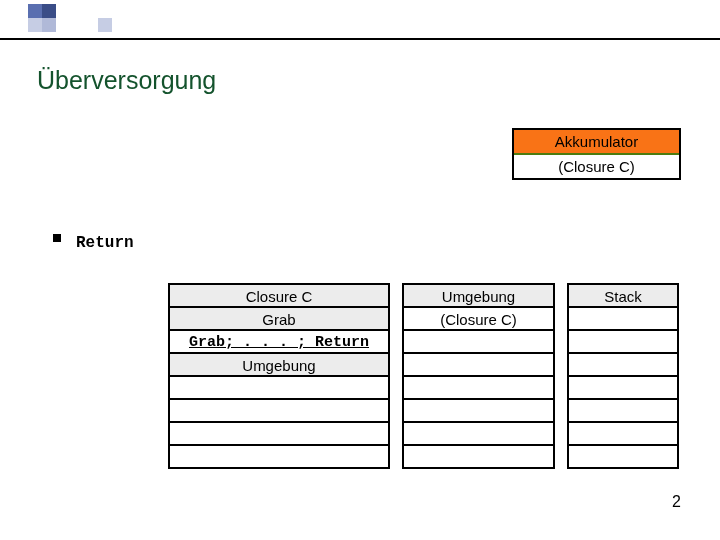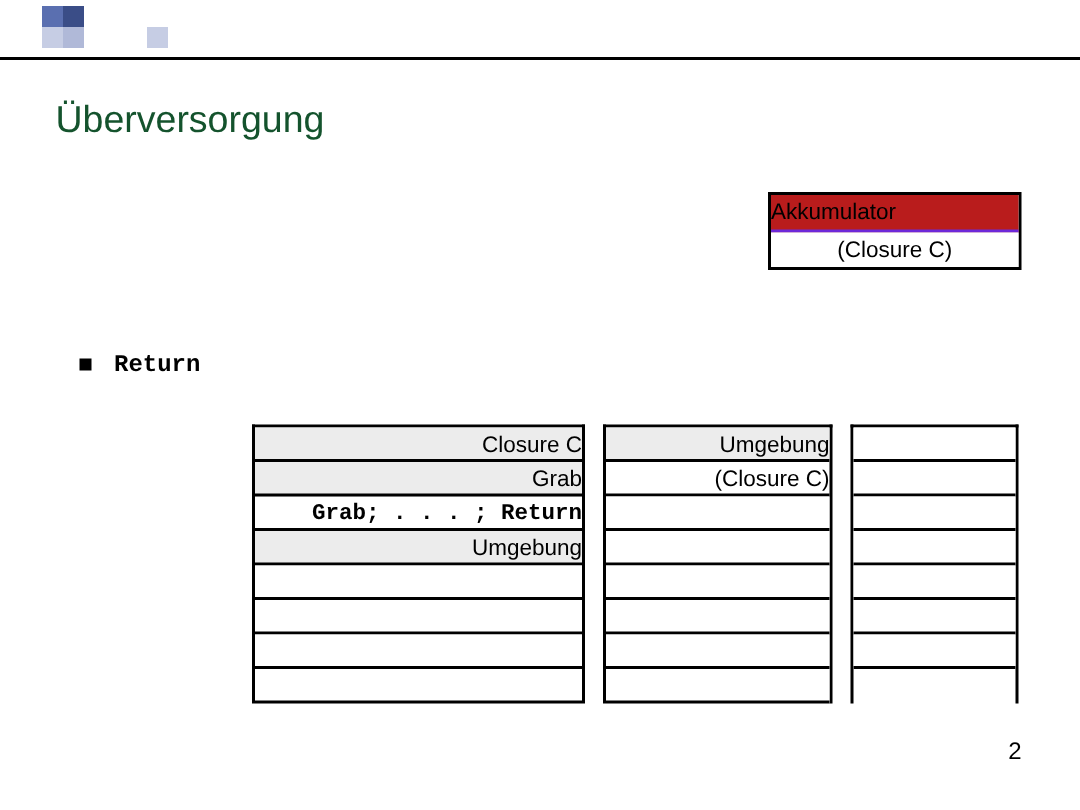--- a/index.html
+++ b/index.html
@@ -45,37 +45,38 @@
     color: #14532d;
   }
   .akk-box {
     position: absolute;
     left: 512px;
     top: 128px;
     width: 169px;
     border: 2px solid #000;
   }
   .akk-box .hdr {
-    background: #b91c1c;
+    background: #f97316;
+    text-align: center;
     font-size: 15px;
     padding: 3px 0;
-    border-bottom: 2px solid #6d28d9;
+    border-bottom: 2px solid #4d7c0f;
   }
   .akk-box .cell {
     background: #fff;
     text-align: center;
     font-size: 15px;
     padding: 3px 0;
   }
   .bullet-row {
     position: absolute;
     left: 53px;
     top: 234px;
     display: flex;
-    align-items: center;
+    align-items: flex-start;
   }
   .bullet {
     width: 8px;
     height: 8px;
     background: #000;
     margin-right: 15px;
   }
   .bullet-row .txt {
     font-family: "Courier New", monospace;
     font-weight: bold;
@@ -87,29 +88,29 @@
     top: 283px;
     display: flex;
     gap: 12px;
   }
   .tbl {
     border: 2px solid #000;
     border-bottom: none;
   }
   .tbl .row {
     border-bottom: 2px solid #000;
-    text-align: right;
+    text-align: center;
     font-size: 15px;
     height: 23px;
     line-height: 23px;
     white-space: nowrap;
     overflow: hidden;
   }
   .tbl .hdr { background: #ececec; }
-  .tbl .mono { font-family: "Courier New", monospace; font-weight: bold; }
+  .tbl .mono { font-family: "Courier New", monospace; font-weight: bold; text-decoration: underline; }
   .tbl .empty { background: #fff; }
   .w1 { width: 222px; }
   .w2 { width: 153px; }
   .w3 { width: 112px; }
   .page-num {
     position: absolute;
     right: 39px;
     bottom: 29px;
     font-size: 16px;
     color: #000;
@@ -157,20 +158,21 @@
     <div class="row">(Closure C)</div>
     <div class="row empty"></div>
     <div class="row empty"></div>
     <div class="row empty"></div>
     <div class="row empty"></div>
     <div class="row empty"></div>
     <div class="row empty"></div>
   </div>
 
   <div class="tbl w3">
+    <div class="row hdr">Stack</div>
     <div class="row empty"></div>
     <div class="row empty"></div>
     <div class="row empty"></div>
     <div class="row empty"></div>
     <div class="row empty"></div>
     <div class="row empty"></div>
     <div class="row empty"></div>
   </div>
 
 </div>

